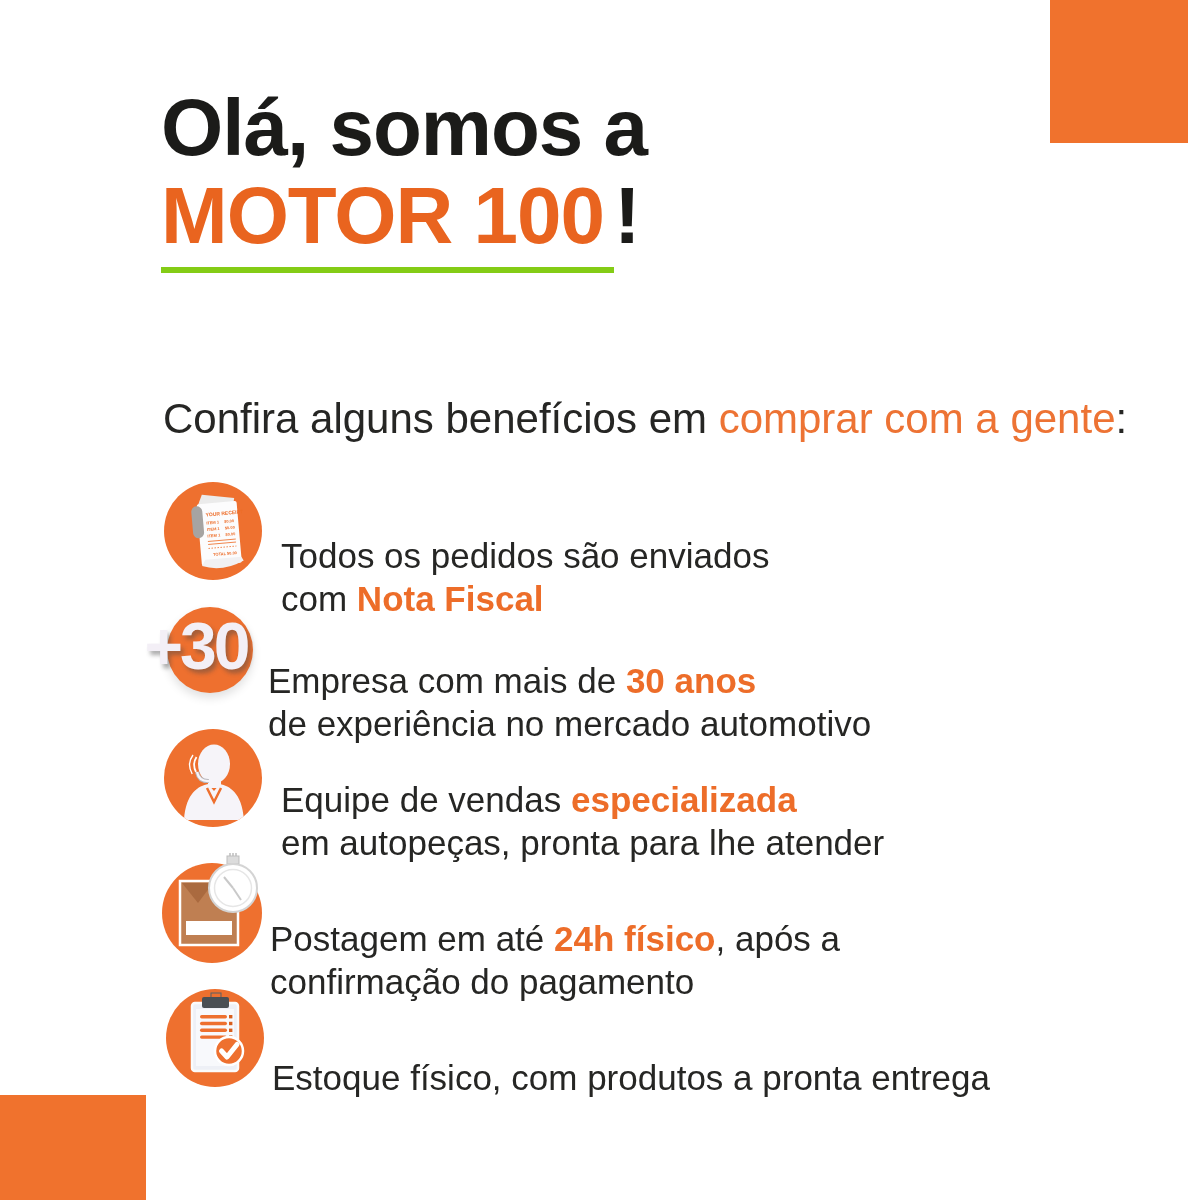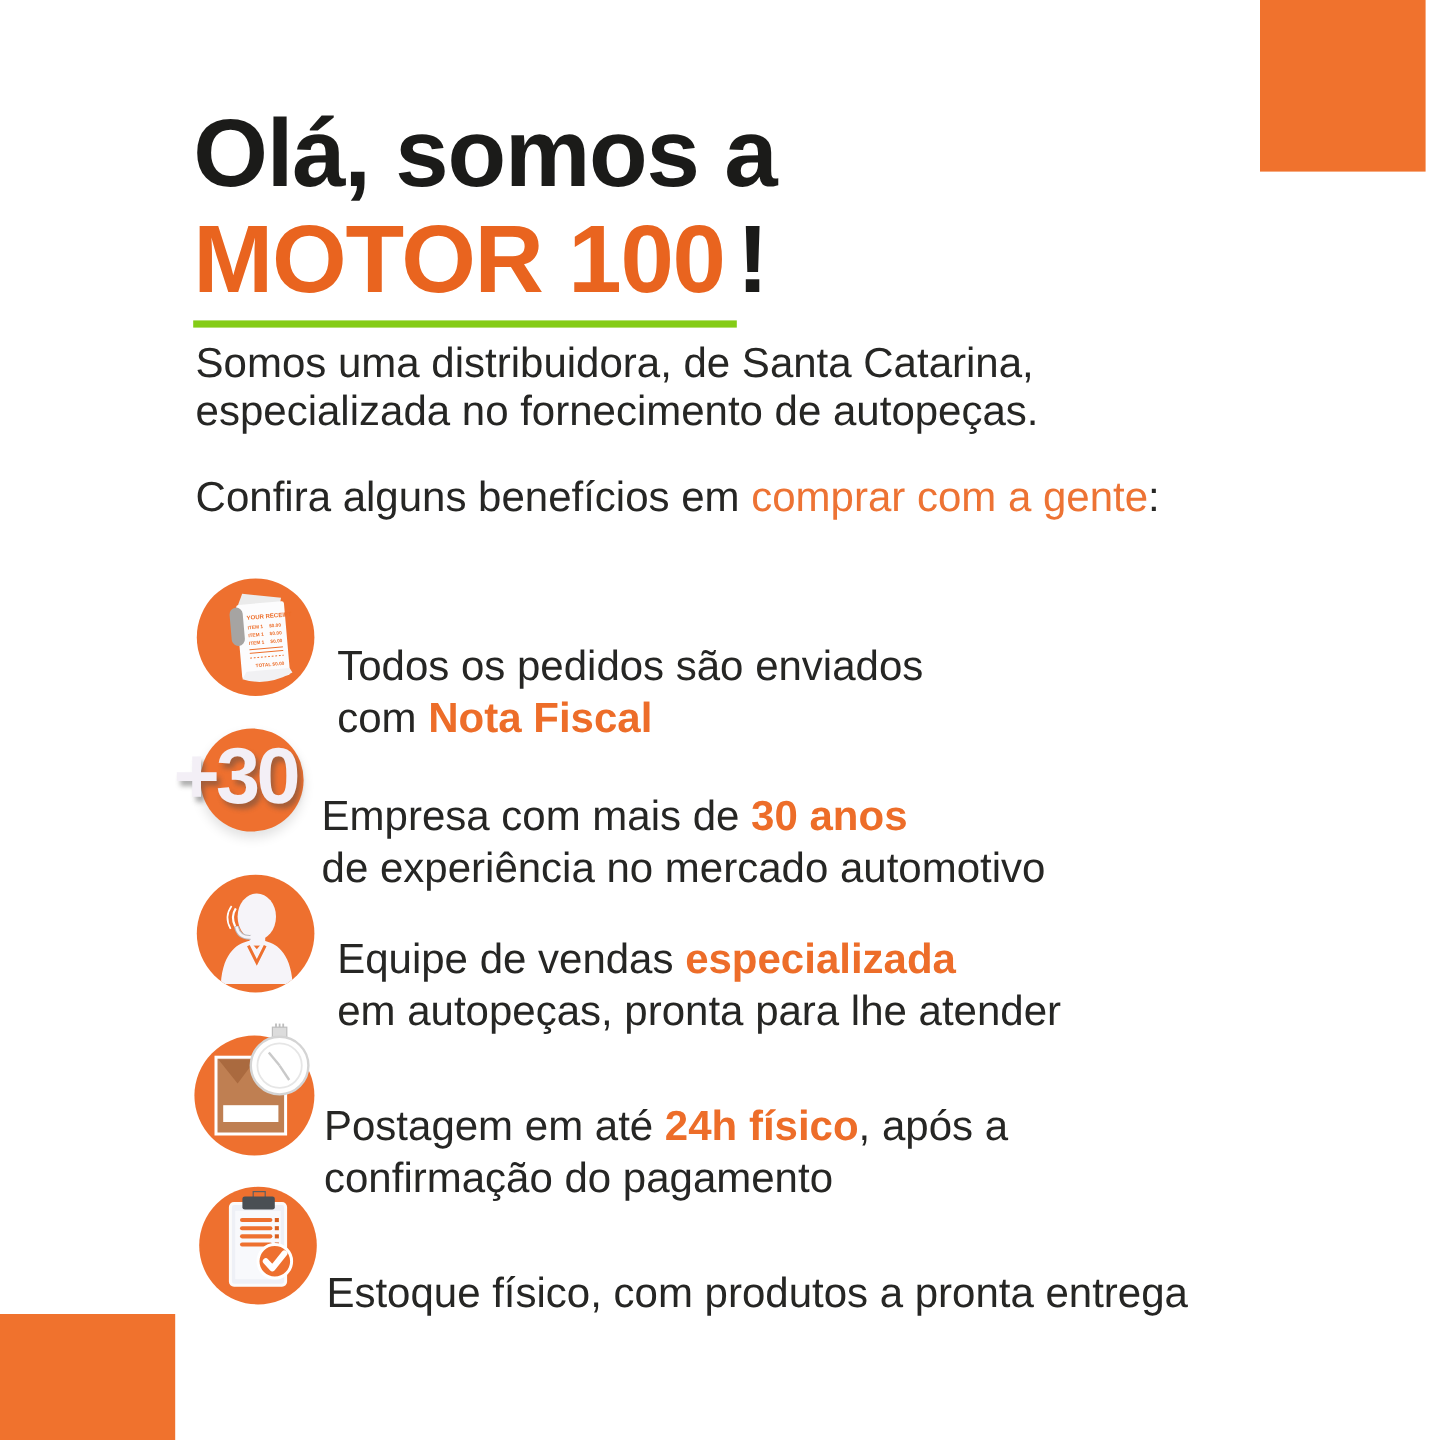--- a/index.html
+++ b/index.html
@@ -25,21 +25,21 @@
     padding-bottom:5px; padding-right:10px; display:inline-block;
   }
   .excl { color:#1b1b19; }
 
   .intro {
     position:absolute; left:163px; top:283px;
     font-size:35px; line-height:40px; color:#262624; white-space:nowrap;
   }
   .confira {
     position:absolute; left:163px; top:395px;
-    font-size:35px; color:#262624; white-space:nowrap;
+    font-size:42px; color:#262624; white-space:nowrap;
   }
   .o  { color:#ed7334; }
   .ob { color:#ed6d29; font-weight:700; }
 
   .btxt {
     position:absolute; font-size:35px; line-height:43px;
     color:#262624; white-space:nowrap;margin-top:44px;
   }
   .icon { position:absolute; }
   .circle86 {
@@ -57,24 +57,20 @@
 <body>
 
 <div class="canvas">
 
   <div class="sq tr"></div>
   <div class="sq bl"></div>
 
   <div class="greeting">Olá, somos a</div>
   <div class="brandline"><span class="brand">MOTOR 100</span><span class="excl">!</span></div>
 
-  <div class="intro">
-    <div>Somos uma distribuidora, de Santa Catarina,</div>
-    <div>especializada no fornecimento de autopeças.</div>
-  </div>
 
   <div class="confira"><span>Confira alguns benefícios em </span><span class="o">comprar com a gente</span><span>:</span></div>
 
   <div class="icon" style="left:163px; top:481px; width:100px; height:100px;">
     <svg width="100" height="100" viewBox="0 0 100 100">
       <circle cx="50" cy="50" r="49" fill="#ee702f"></circle>
       <g transform="rotate(-5 50 50)">
         <polygon points="34,30 42,13 74,19 70,34" fill="#ebebeb"></polygon>
         <rect x="36" y="22" width="40" height="62" rx="2" fill="#fcfcfd"></rect>
         <path d="M36,84 Q56,92 78,82 L76,78 40,78 Z" fill="#f1f1f3"></path>

